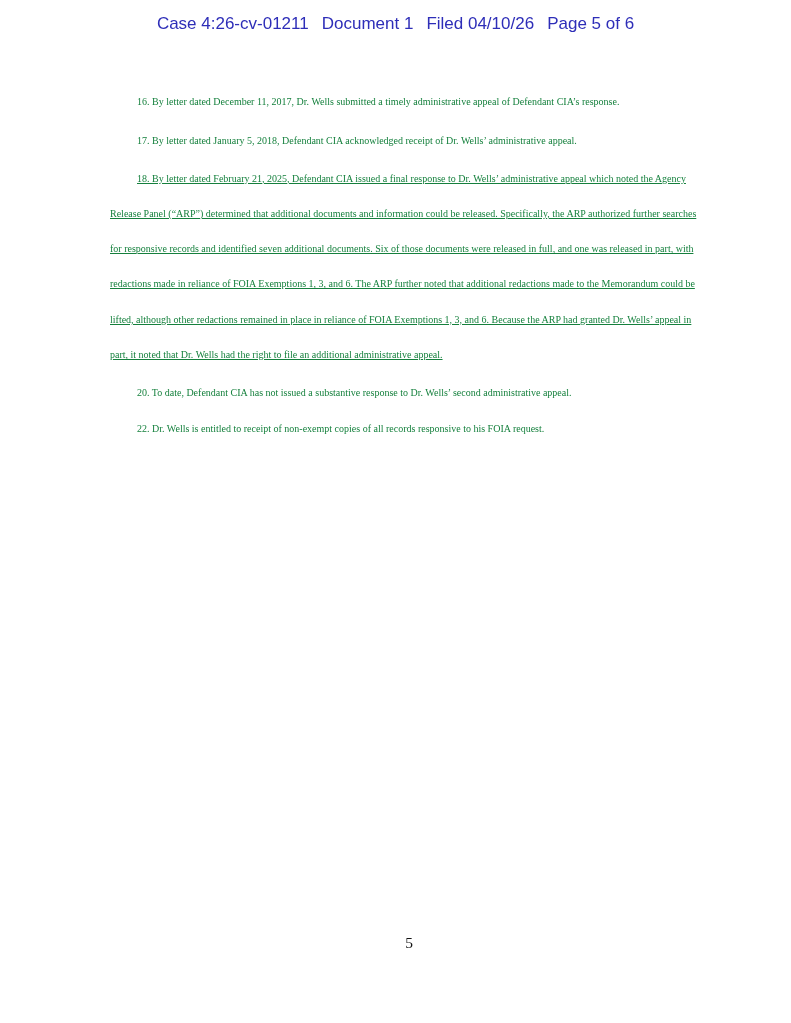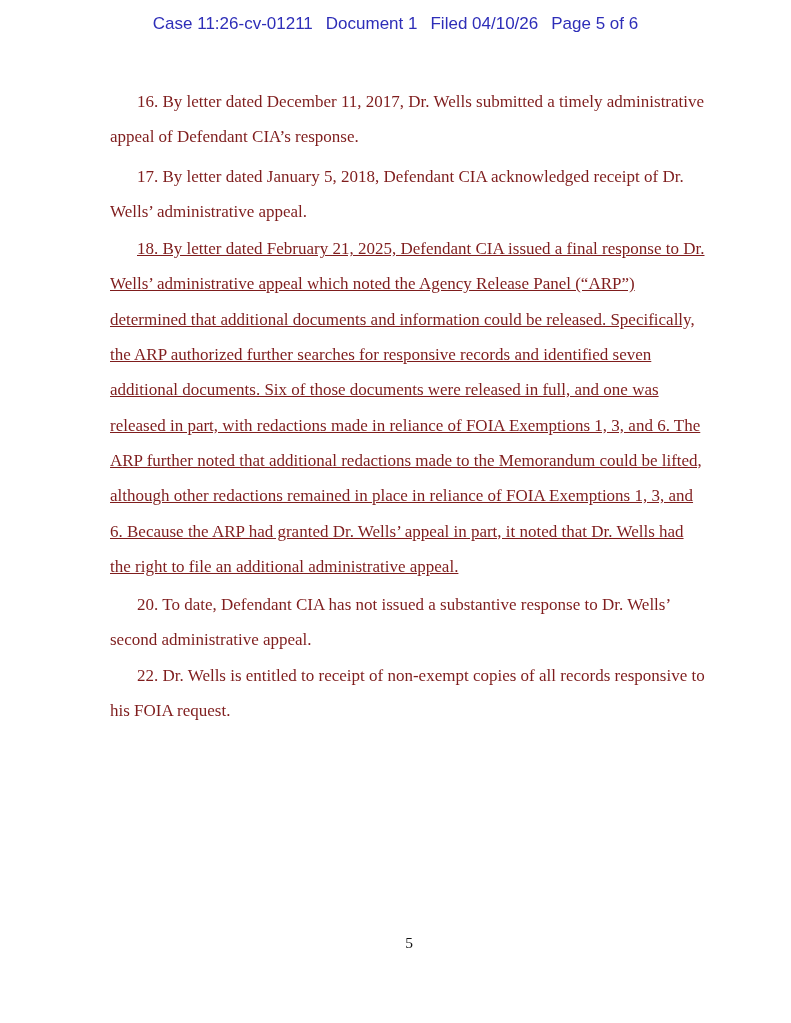--- a/index.html
+++ b/index.html
@@ -27,23 +27,23 @@
     font-size: 17px;
     line-height: 18px;
     color: #2e2eb8;
     white-space: nowrap;
   }
   .content {
     position: absolute;
     top: 84px;
     left: 110px;
     width: 598px;
-    font-size: 17px;
+    font-size: 10px;
     line-height: 35.3px;
-    color: #7f1d1d;
+    color: #15803d;
     text-align: left;
   }
   .para {
     margin: 0;
   }
   .para.indent {
     text-indent: 27px;
   }
   
   .content p:nth-child(2) { margin-top: 4px; }
@@ -61,21 +61,21 @@
     line-height: 18px;
     color: #131313;
   }
 </style>
 </head>
 <body>
 
 <div class="page">
 
   <div class="stamp-header">
-    <span>Case 11:26-cv-01211</span>
+    <span>Case 4:26-cv-01211</span>
     <span>Document 1</span>
     <span>Filed 04/10/26</span>
     <span>Page 5 of 6</span>
   </div>
 
   <div class="content" id="paragraphs">
       <p class="para indent">16. By letter dated December 11, 2017, Dr. Wells submitted a timely administrative appeal of Defendant CIA’s response.</p>
       <p class="para indent">17. By letter dated January 5, 2018, Defendant CIA acknowledged receipt of Dr. Wells’ administrative appeal.</p>
       <p class="para indent">18. By letter dated February 21, 2025, Defendant CIA issued a final response to Dr. Wells’ administrative appeal which noted the Agency Release Panel (“ARP”) determined that additional documents and information could be released. Specifically, the ARP authorized further searches for responsive records and identified seven additional documents. Six of those documents were released in full, and one was released in part, with redactions made in reliance of FOIA Exemptions 1, 3, and 6. The ARP further noted that additional redactions made to the Memorandum could be lifted, although other redactions remained in place in reliance of FOIA Exemptions 1, 3, and 6. Because the ARP had granted Dr. Wells’ appeal in part, it noted that Dr. Wells had the right to file an additional administrative appeal.</p>
       <p class="para indent">20. To date, Defendant CIA has not issued a substantive response to Dr. Wells’ second administrative appeal.</p>

